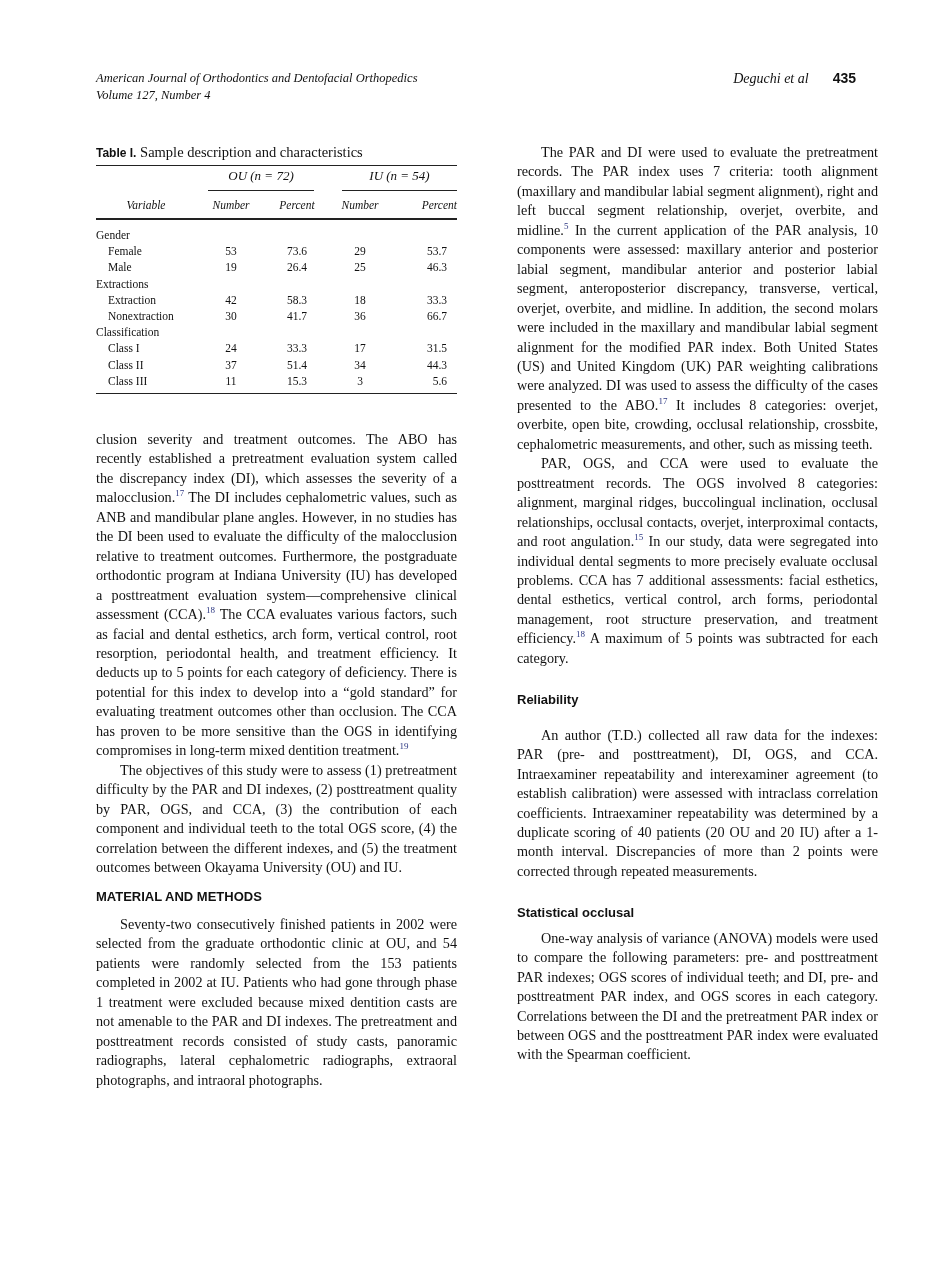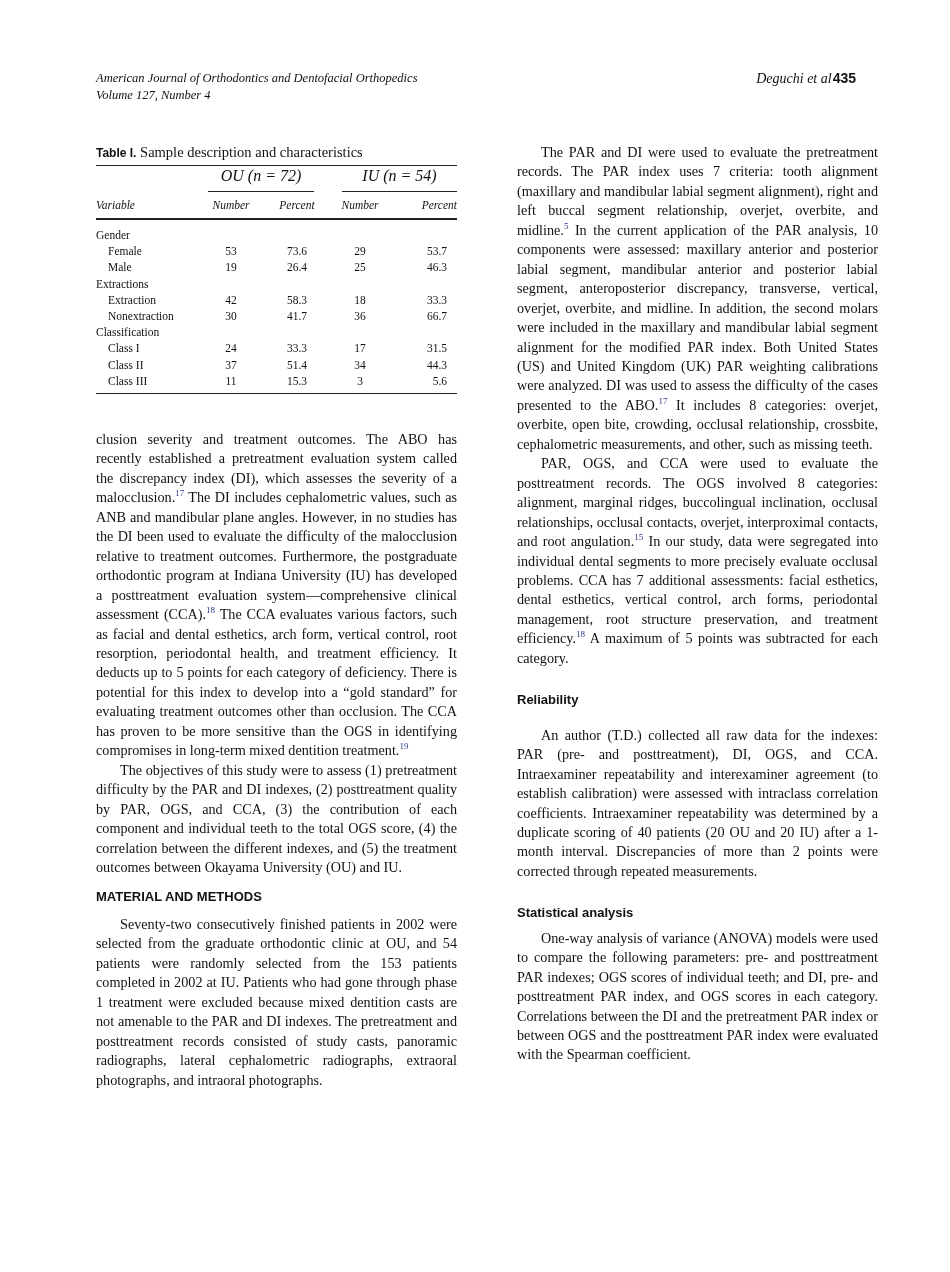--- a/index.html
+++ b/index.html
@@ -1,43 +1,43 @@
 <!DOCTYPE html>
 <html><head>
 <meta charset="utf-8">
 <style>
   html, body { margin: 0; padding: 0; background: #ffffff; }
   body { width: 950px; height: 1272px; position: relative; overflow: hidden; color: #111; }
   .serif { font-family: "Liberation Serif", "DejaVu Serif", serif; }
 
   .running-head { position: absolute; top: 70px; left: 96px; width: 760px; font-size: 12.5px; line-height: 17px; font-style: italic; }
   .running-head .right { position: absolute; right: 0; top: 0; font-style: italic; font-size: 14px; }
-  .running-head .pageno { font-style: normal; font-weight: bold; font-family: "Liberation Sans", "DejaVu Sans", sans-serif; font-size: 14px; margin-left: 1px; }
+  .running-head .pageno { font-style: normal; font-weight: bold; font-family: "Liberation Sans", "DejaVu Sans", sans-serif; font-size: 14px; margin-left: 24px; }
 
   .col { position: absolute; width: 361px; font-size: 14.2px; line-height: 19.45px; text-align: justify; }
   .col-left { left: 96px; }
   .col-right { left: 517px; top: 143px; }
 
   p { margin: 0; }
   .indent { text-indent: 24px; }
   sup { font-size: 9px; color: #2a3580; vertical-align: 6px; line-height: 0; }
 
   h2.section { font-family: "Liberation Sans", "DejaVu Sans", sans-serif; font-size: 13px; font-weight: bold; margin: 0; }
 
   
   .table-wrap { position: absolute; left: 96px; top: 143px; width: 361px; }
   .table-caption { font-size: 14.5px; line-height: 18px; margin-bottom: 3px; }
   .table-caption .tlabel { font-family: "Liberation Sans", "DejaVu Sans", sans-serif; font-weight: bold; font-size: 12px; }
   table { border-collapse: collapse; width: 361px; font-size: 11.5px; }
   table td, table th { padding: 0; font-weight: normal; }
   .rule-top { border-top: 1px solid #222; }
-  .group-hdr th { font-style: italic; height: 26px; vertical-align: middle; text-align: center; font-size: 16px; }
+  .group-hdr th { font-style: italic; height: 26px; vertical-align: middle; text-align: center; font-size: 13px; }
   .group-hdr th .gline { display: block; border-bottom: 1px solid #222; padding-bottom: 6px; margin: 0 0 0 0; }
   .col-hdr th { font-style: italic; height: 26px; text-align: center; border-bottom: 2px solid #222; font-size: 11.5px; }
-  .col-hdr th.var { text-align: left; }
+  .col-hdr th.var { text-align: center; }
   tbody td { height: 16.2px; line-height: 16.2px; text-align: center; }
   tbody td.lbl { text-align: left; }
   tbody td.lbl.sub { padding-left: 12px; margin-top: 44px; }
   tbody td.pct2 { text-align: right; padding-right: 10px; }
   tr.spacer td { height: 7px; }
   tr.last td { padding-bottom: 4px; }
   .rule-bottom { border-bottom: 1px solid #222; }
 </style>
 </head>
 <body class="serif">
@@ -161,15 +161,15 @@
 
 <div class="col col-right">
   <p class="indent">
     <span>The PAR and DI were used to evaluate the pretreatment records. The PAR index uses 7 criteria: tooth alignment (maxillary and mandibular labial segment alignment), right and left buccal segment relationship, overjet, overbite, and midline.</span><sup>5</sup><span> In the current application of the PAR analysis, 10 components were assessed: maxillary anterior and posterior labial segment, mandibular anterior and posterior labial segment, anteroposterior discrepancy, transverse, vertical, overjet, overbite, and midline. In addition, the second molars were included in the maxillary and mandibular labial segment alignment for the modified PAR index. Both United States (US) and United Kingdom (UK) PAR weighting calibrations were analyzed. DI was used to assess the difficulty of the cases presented to the ABO.</span><sup>17</sup><span> It includes 8 categories: overjet, overbite, open bite, crowding, occlusal relationship, crossbite, cephalometric measurements, and other, such as missing teeth.</span>
   </p>
   <p class="indent">
     <span>PAR, OGS, and CCA were used to evaluate the posttreatment records. The OGS involved 8 categories: alignment, marginal ridges, buccolingual inclination, occlusal relationships, occlusal contacts, overjet, interproximal contacts, and root angulation.</span><sup>15</sup><span> In our study, data were segregated into individual dental segments to more precisely evaluate occlusal problems. CCA has 7 additional assessments: facial esthetics, dental esthetics, vertical control, arch forms, periodontal management, root structure preservation, and treatment efficiency.</span><sup>18</sup><span> A maximum of 5 points was subtracted for each category.</span>
   </p>
   <h2 class="section" style="margin-top: 22px; margin-bottom: 16px;">Reliability</h2>
   <p class="indent">An author (T.D.) collected all raw data for the indexes: PAR (pre- and posttreatment), DI, OGS, and CCA. Intraexaminer repeatability and interexaminer agreement (to establish calibration) were assessed with intraclass correlation coefficients. Intraexaminer repeatability was determined by a duplicate scoring of 40 patients (20 OU and 20 IU) after a 1-month interval. Discrepancies of more than 2 points were corrected through repeated measurements.</p>
-  <h2 class="section" style="margin-top: 22px; margin-bottom: 6px;">Statistical analysis</h2>
+  <h2 class="section" style="margin-top: 22px; margin-bottom: 6px;">Statistical occlusal</h2>
   <p class="indent">One-way analysis of variance (ANOVA) models were used to compare the following parameters: pre- and posttreatment PAR indexes; OGS scores of individual teeth; and DI, pre- and posttreatment PAR index, and OGS scores in each category. Correlations between the DI and the pretreatment PAR index or between OGS and the posttreatment PAR index were evaluated with the Spearman coefficient.</p>
 </div>
 
 </body></html>

